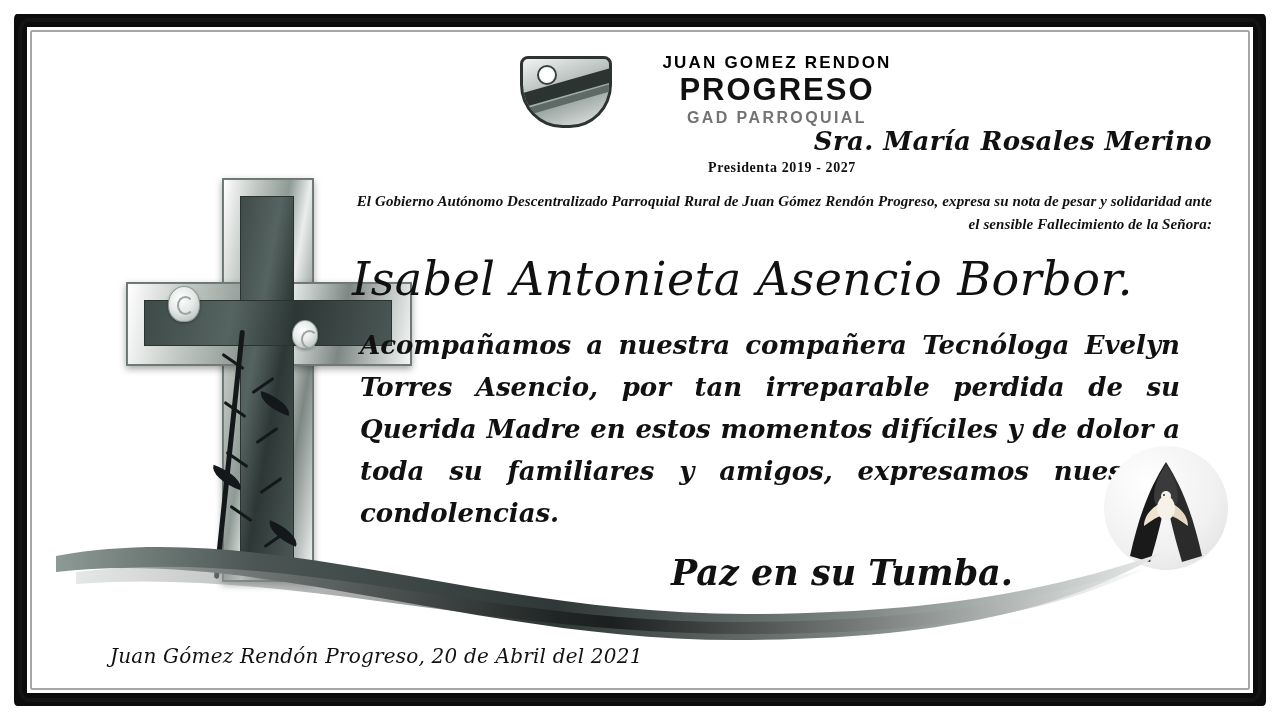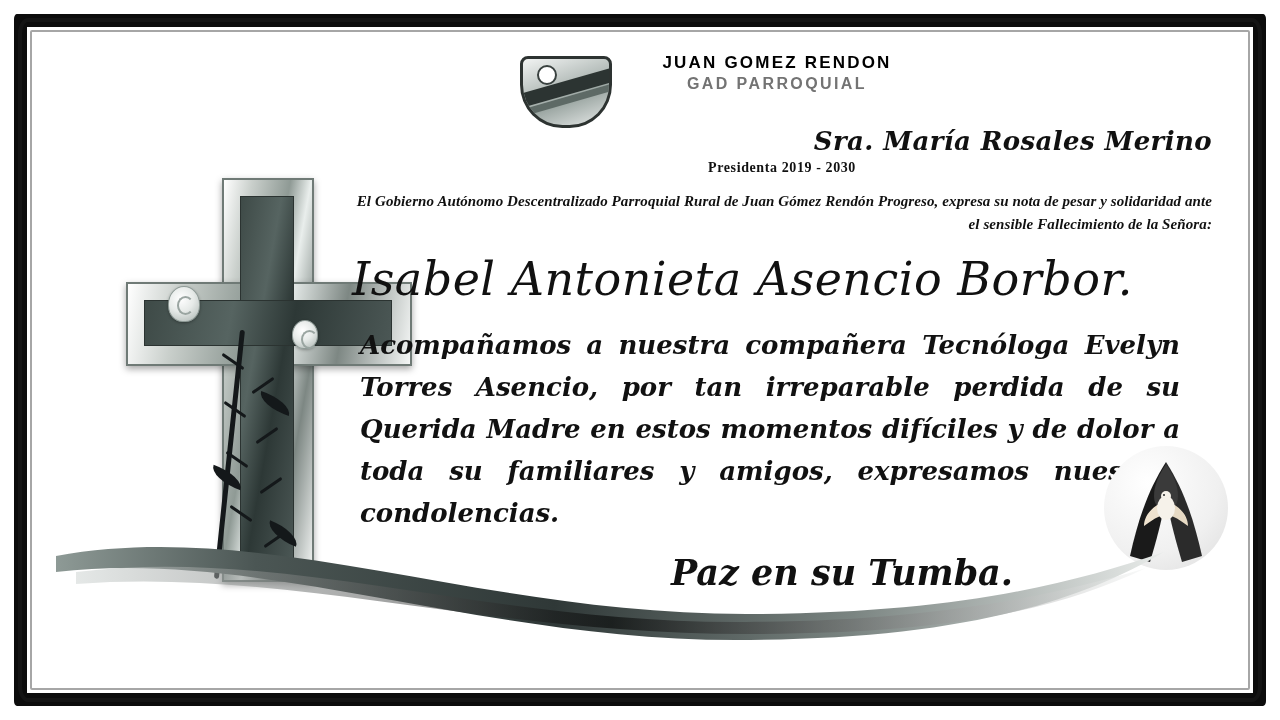--- a/index.html
+++ b/index.html
@@ -338,27 +338,28 @@
   </div>
 
   <div class="logo-row">
     <div class="shield">
       <div class="sun"></div>
       <div class="band"></div>
       <div class="band2"></div>
     </div>
     <div class="brandblock">
       <div class="brand-top">JUAN GOMEZ RENDON</div>
+      <div class="brand-mid">PROGRESO</div>
       <div class="brand-bot">GAD PARROQUIAL</div>
     </div>
   </div>
 
   <div class="content">
     <div class="president">Sra. María Rosales Merino</div>
-    <div class="president-term">Presidenta 2019 - 2030</div>
+    <div class="president-term">Presidenta 2019 - 2027</div>
     <div class="intro">El Gobierno Autónomo Descentralizado Parroquial Rural de Juan Gómez Rendón Progreso, expresa su nota de pesar y solidaridad ante el sensible Fallecimiento de la Señora:</div>
     <div class="deceased">Isabel Antonieta Asencio Borbor.</div>
     <div class="message">Acompañamos a nuestra compañera Tecnóloga Evelyn Torres Asencio, por tan irreparable perdida de su Querida Madre en estos momentos difíciles y de dolor a toda su familiares y amigos, expresamos nuestras condolencias.</div>
     <div class="peace">Paz en su Tumba.</div>
   </div>
 
   <div class="ribbon-badge">
     <svg width="124" height="124" viewBox="0 0 124 124">
       <path d="M62 16 C44 44 34 74 26 110 L46 116 C56 82 62 58 62 40 Z" fill="#1a1a1a"></path>
       <path d="M62 16 C80 44 90 74 98 110 L78 116 C68 82 62 58 62 40 Z" fill="#2b2b2b"></path>
@@ -383,14 +384,15 @@
       <linearGradient id="sw2" x1="0" y1="0" x2="1" y2="0">
         <stop offset="0%" stop-color="#cfd5d3"></stop>
         <stop offset="50%" stop-color="#6d7а76"></stop>
         <stop offset="100%" stop-color="#f3f5f4"></stop>
       </linearGradient>
     </defs>
     <path d="M10,28 C220,-10 430,86 700,86 C900,86 1020,58 1118,24 C1020,82 890,112 690,112 C430,112 215,20 10,44 Z" fill="url(#sw)"></path>
     <path d="M30,44 C240,18 440,96 700,94 C880,93 1000,70 1100,40 C1000,88 880,106 700,106 C440,106 240,40 30,56 Z" fill="url(#sw2)" opacity=".55"></path>
   </svg>
 
+  <div class="footer">Juan Gómez Rendón Progreso, 20 de Abril del 2021</div>
 
 </div>
 
 </body></html>

